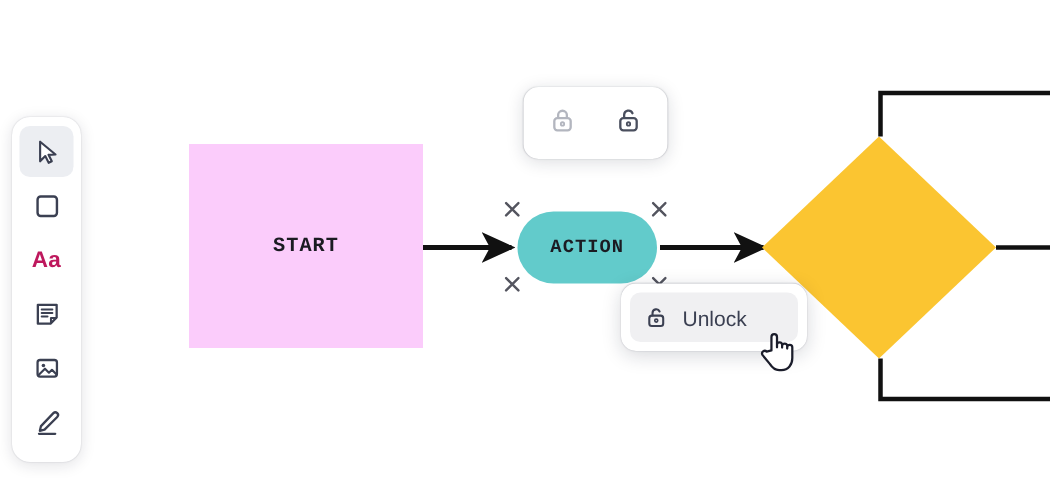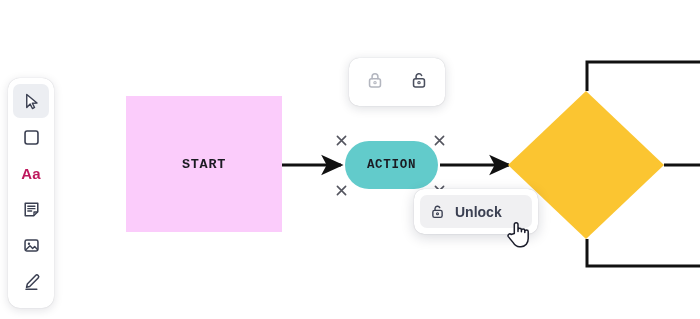--- a/index.html
+++ b/index.html
@@ -150,21 +150,20 @@
     height: 33px;
     padding: 0 9px;
     border-radius: 7px;
     background: #f0f0f2;
     cursor: pointer;
   }
   #context-menu .menu-item .menu-label {
     font-size: 14px;
     color: #3b4052;
     font-family: "Liberation Sans", sans-serif;
-    font-weight: bold;
   }
   #context-menu .menu-item .mi-icon { color: #3b4052; display: flex; }
 
   
   #cursor {
     position: absolute;
     left: 506px; top: 219px;
     width: 26px; height: 32px;
     z-index: 90;
     pointer-events: none;

